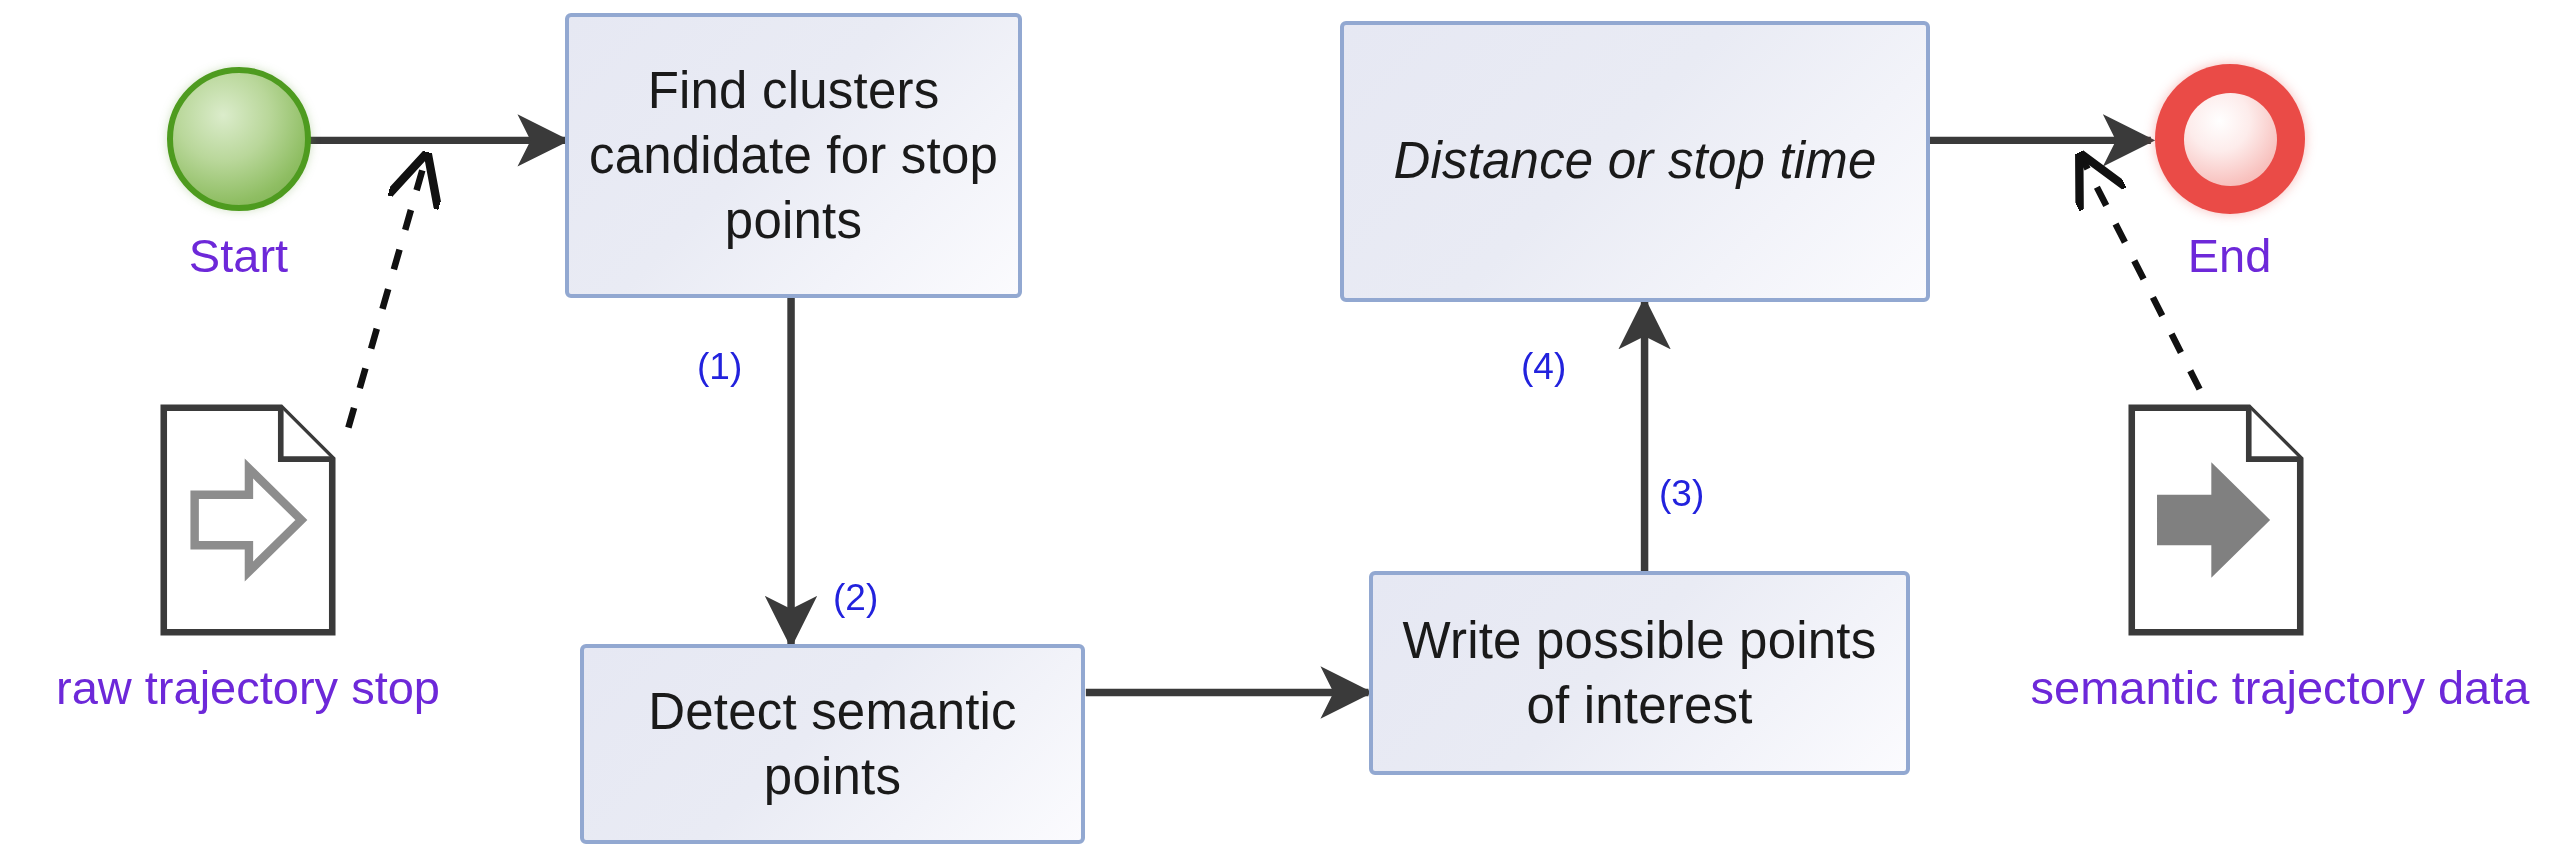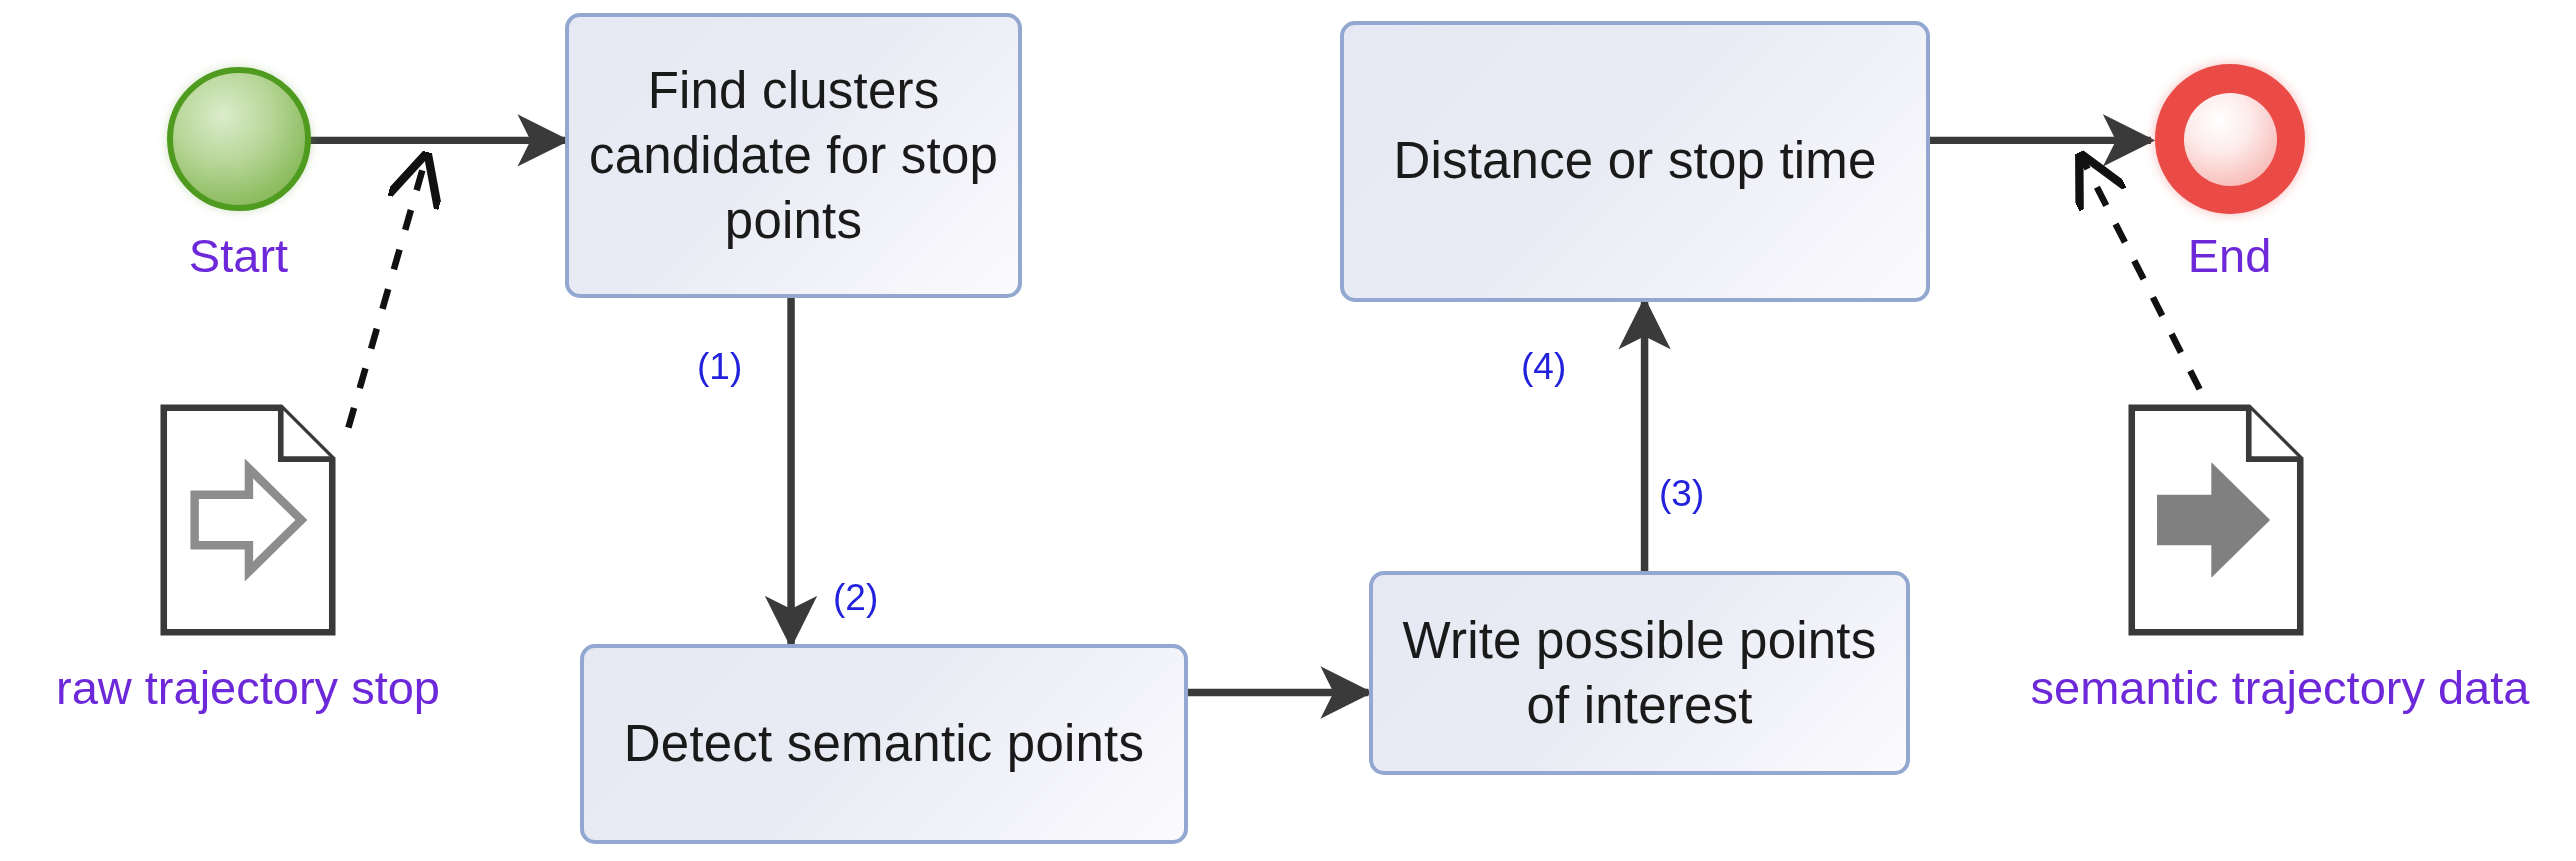--- a/index.html
+++ b/index.html
@@ -21,21 +21,21 @@
     height: 861px;
   }
   .node {
     position: absolute;
     box-sizing: border-box;
   }
 
   
   .proc {
     border: 4.7px solid #92a8d1;
-    border-radius: 15px;
+    border-radius: 6px;
     background: linear-gradient(135deg, #e6e8f3 0%, #e9ebf4 45%, #fbfbfe 100%);
     display: flex;
     align-items: center;
     justify-content: center;
     text-align: center;
     color: #1a1a1a;
     font-size: 51px;
     line-height: 1.28;
     letter-spacing: 0.2px;
     padding: 0 17px;
@@ -128,31 +128,31 @@
     <path d="M 38 98 L 96 98 L 96 70 L 152 125 L 96 180 L 96 152 L 38 152 Z" fill="#ffffff" stroke="#8d8d8d" stroke-width="9" stroke-linejoin="miter"></path>
   </svg>
 </div>
 <div class="caption" style="left:0px; top:660px; width:496px;">raw trajectory stop</div>
 
 <div class="node proc" style="left:565px; top:13px; width:457px; height:285px;">
   <span>Find clusters candidate for stop points</span>
 </div>
 <div class="edge-label" style="left:697px; top:346px;">(1)</div>
 
-<div class="node proc" style="left:580px; top:644px; width:608px; height:200px; font-size:51px;">
+<div class="node proc" style="left:580px; top:644px; width:505px; height:200px; font-size:51px;">
   <span>Detect semantic points</span>
 </div>
 <div class="edge-label" style="left:833px; top:577px;">(2)</div>
 
 <div class="node proc" style="left:1369px; top:571px; width:541px; height:204px;">
   <span>Write possible points of interest</span>
 </div>
 <div class="edge-label" style="left:1659px; top:473px;">(3)</div>
 
-<div class="node proc" style="left:1340px; top:20.6px; width:590px; height:281px;">
+<div class="node proc" style="left:1340px; top:20.6px; width:590px; height:281px;font-style:italic;">
   <span>Distance or stop time</span>
 </div>
 <div class="edge-label" style="left:1521px; top:346px;">(4)</div>
 
 <div class="node terminator end-circle" style="left:2155px; top:64px; width:150px; height:150px;">
   <div class="end-inner"></div>
 </div>
 <div class="caption" style="left:2103px; top:228px; width:253px;">End</div>
 
 <div class="doc" style="left:2127px; top:403px; width:178px; height:234px;">

